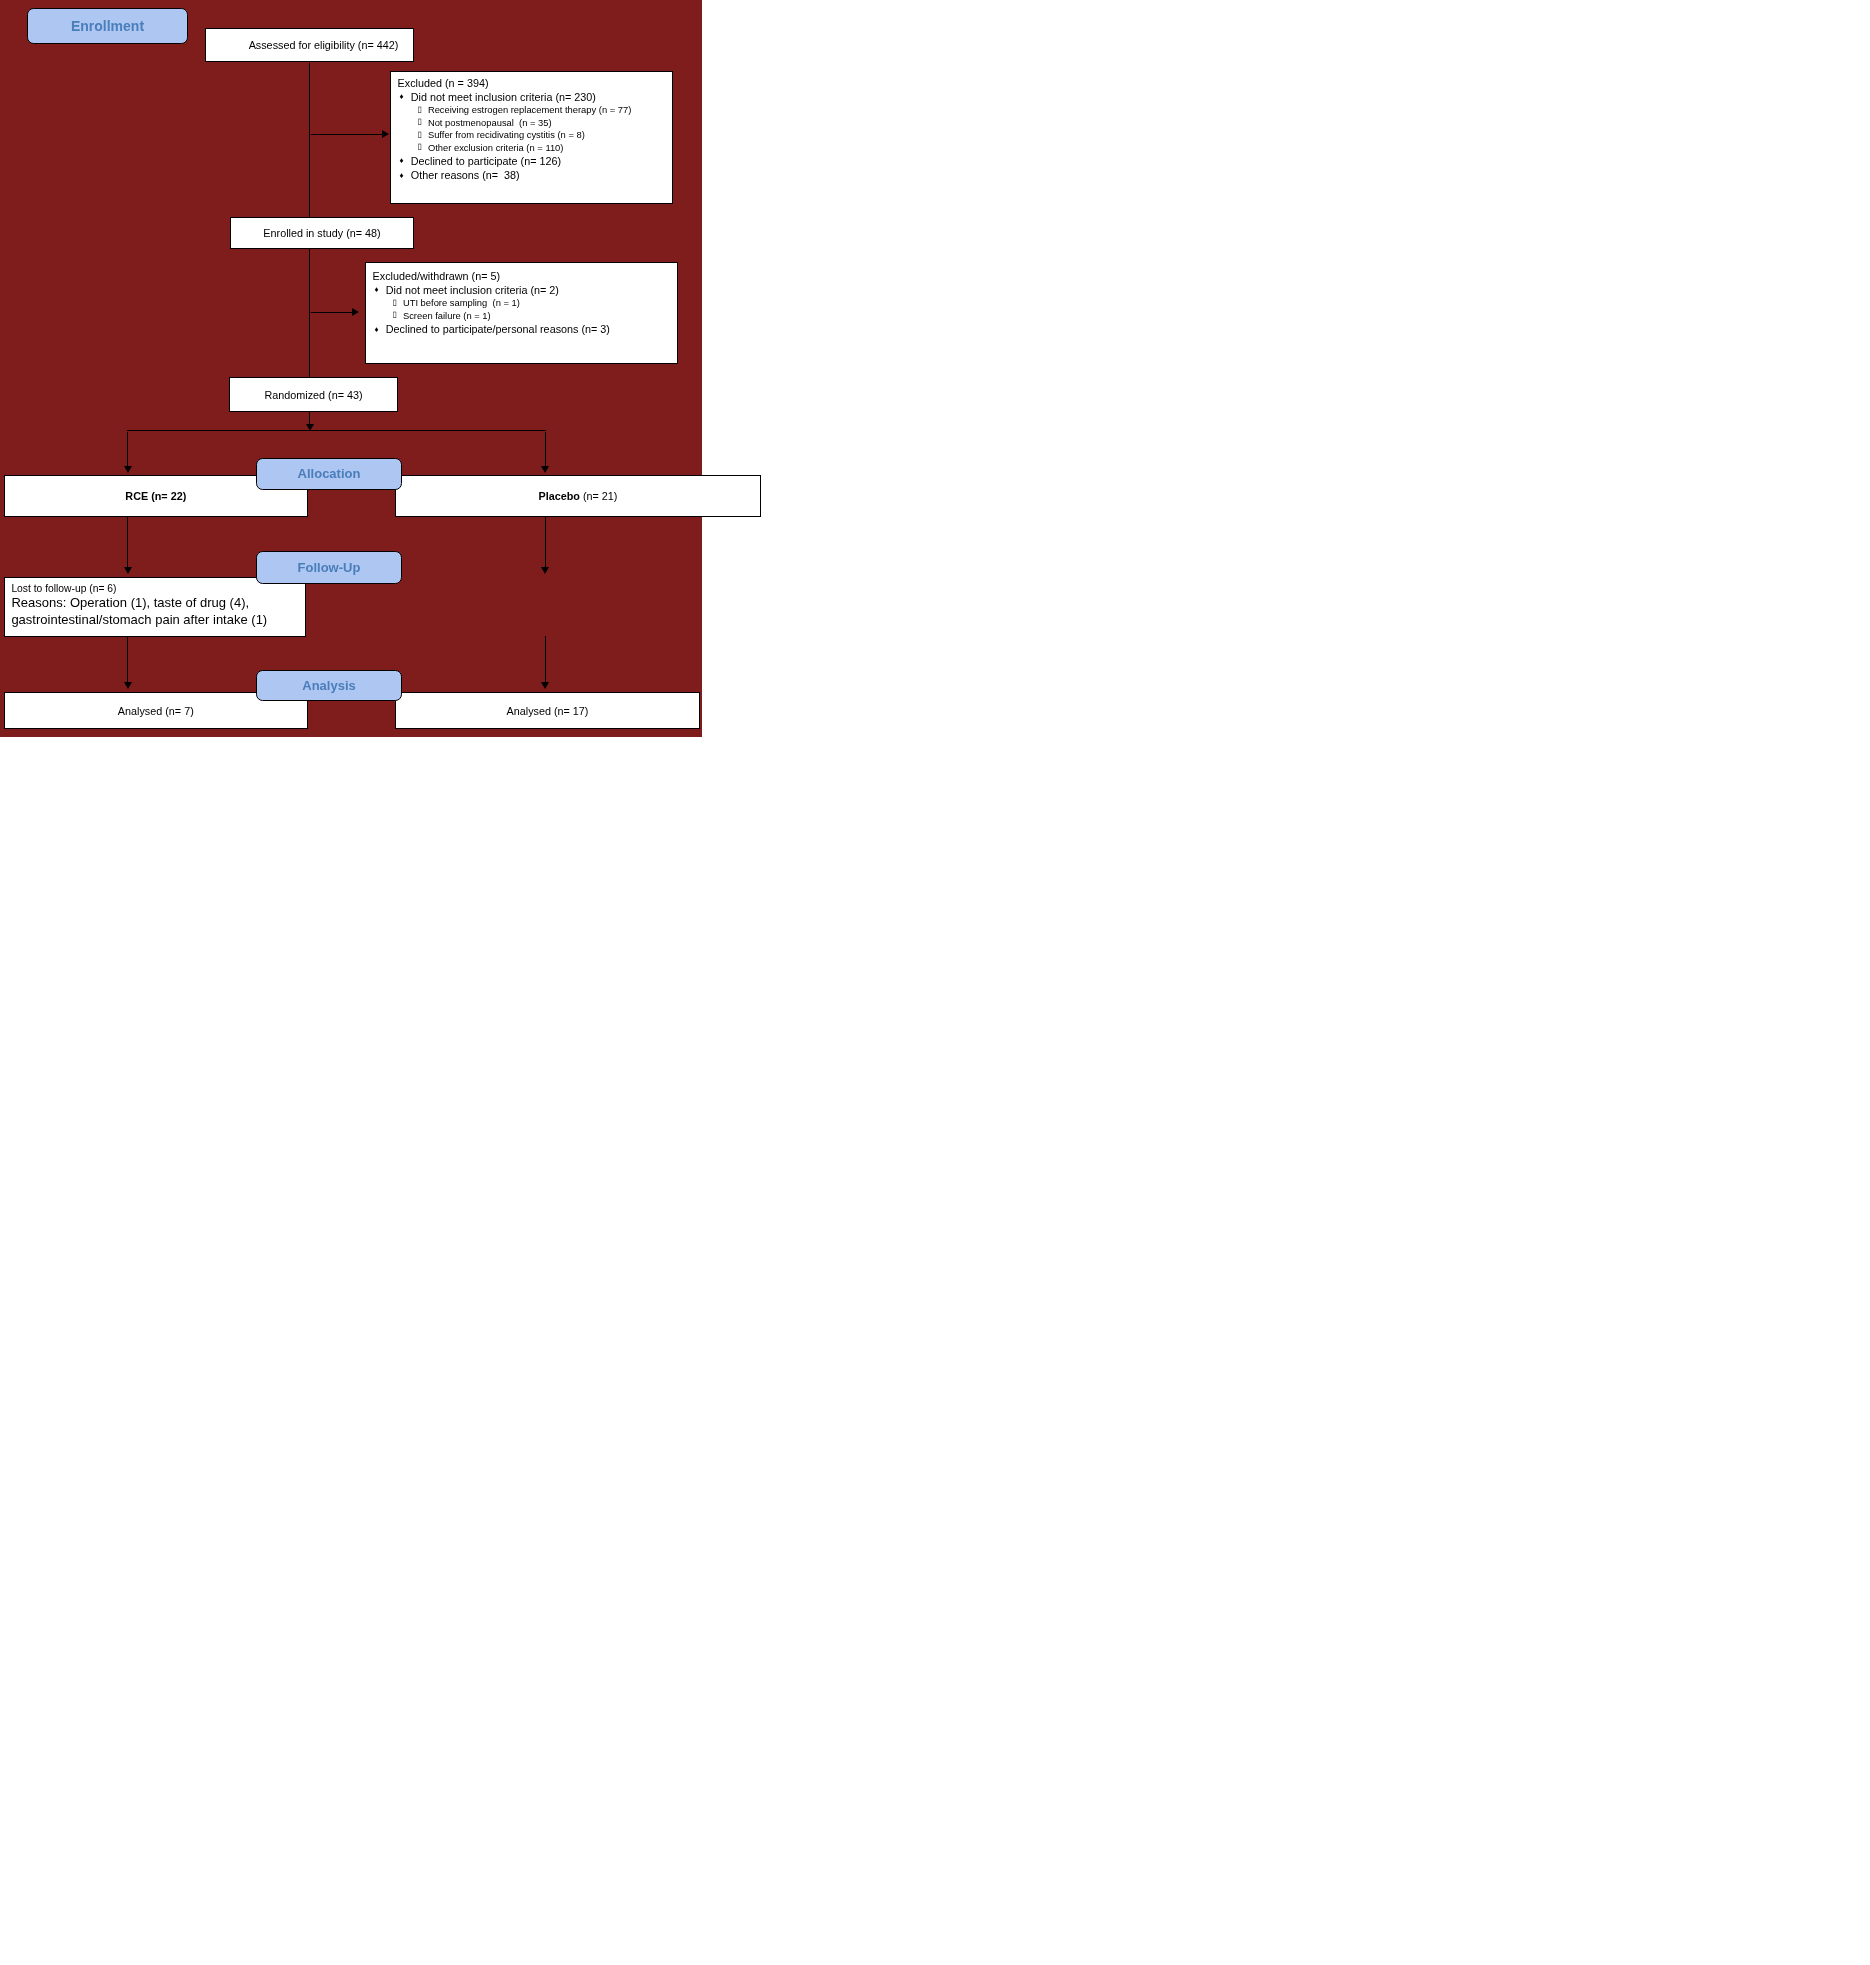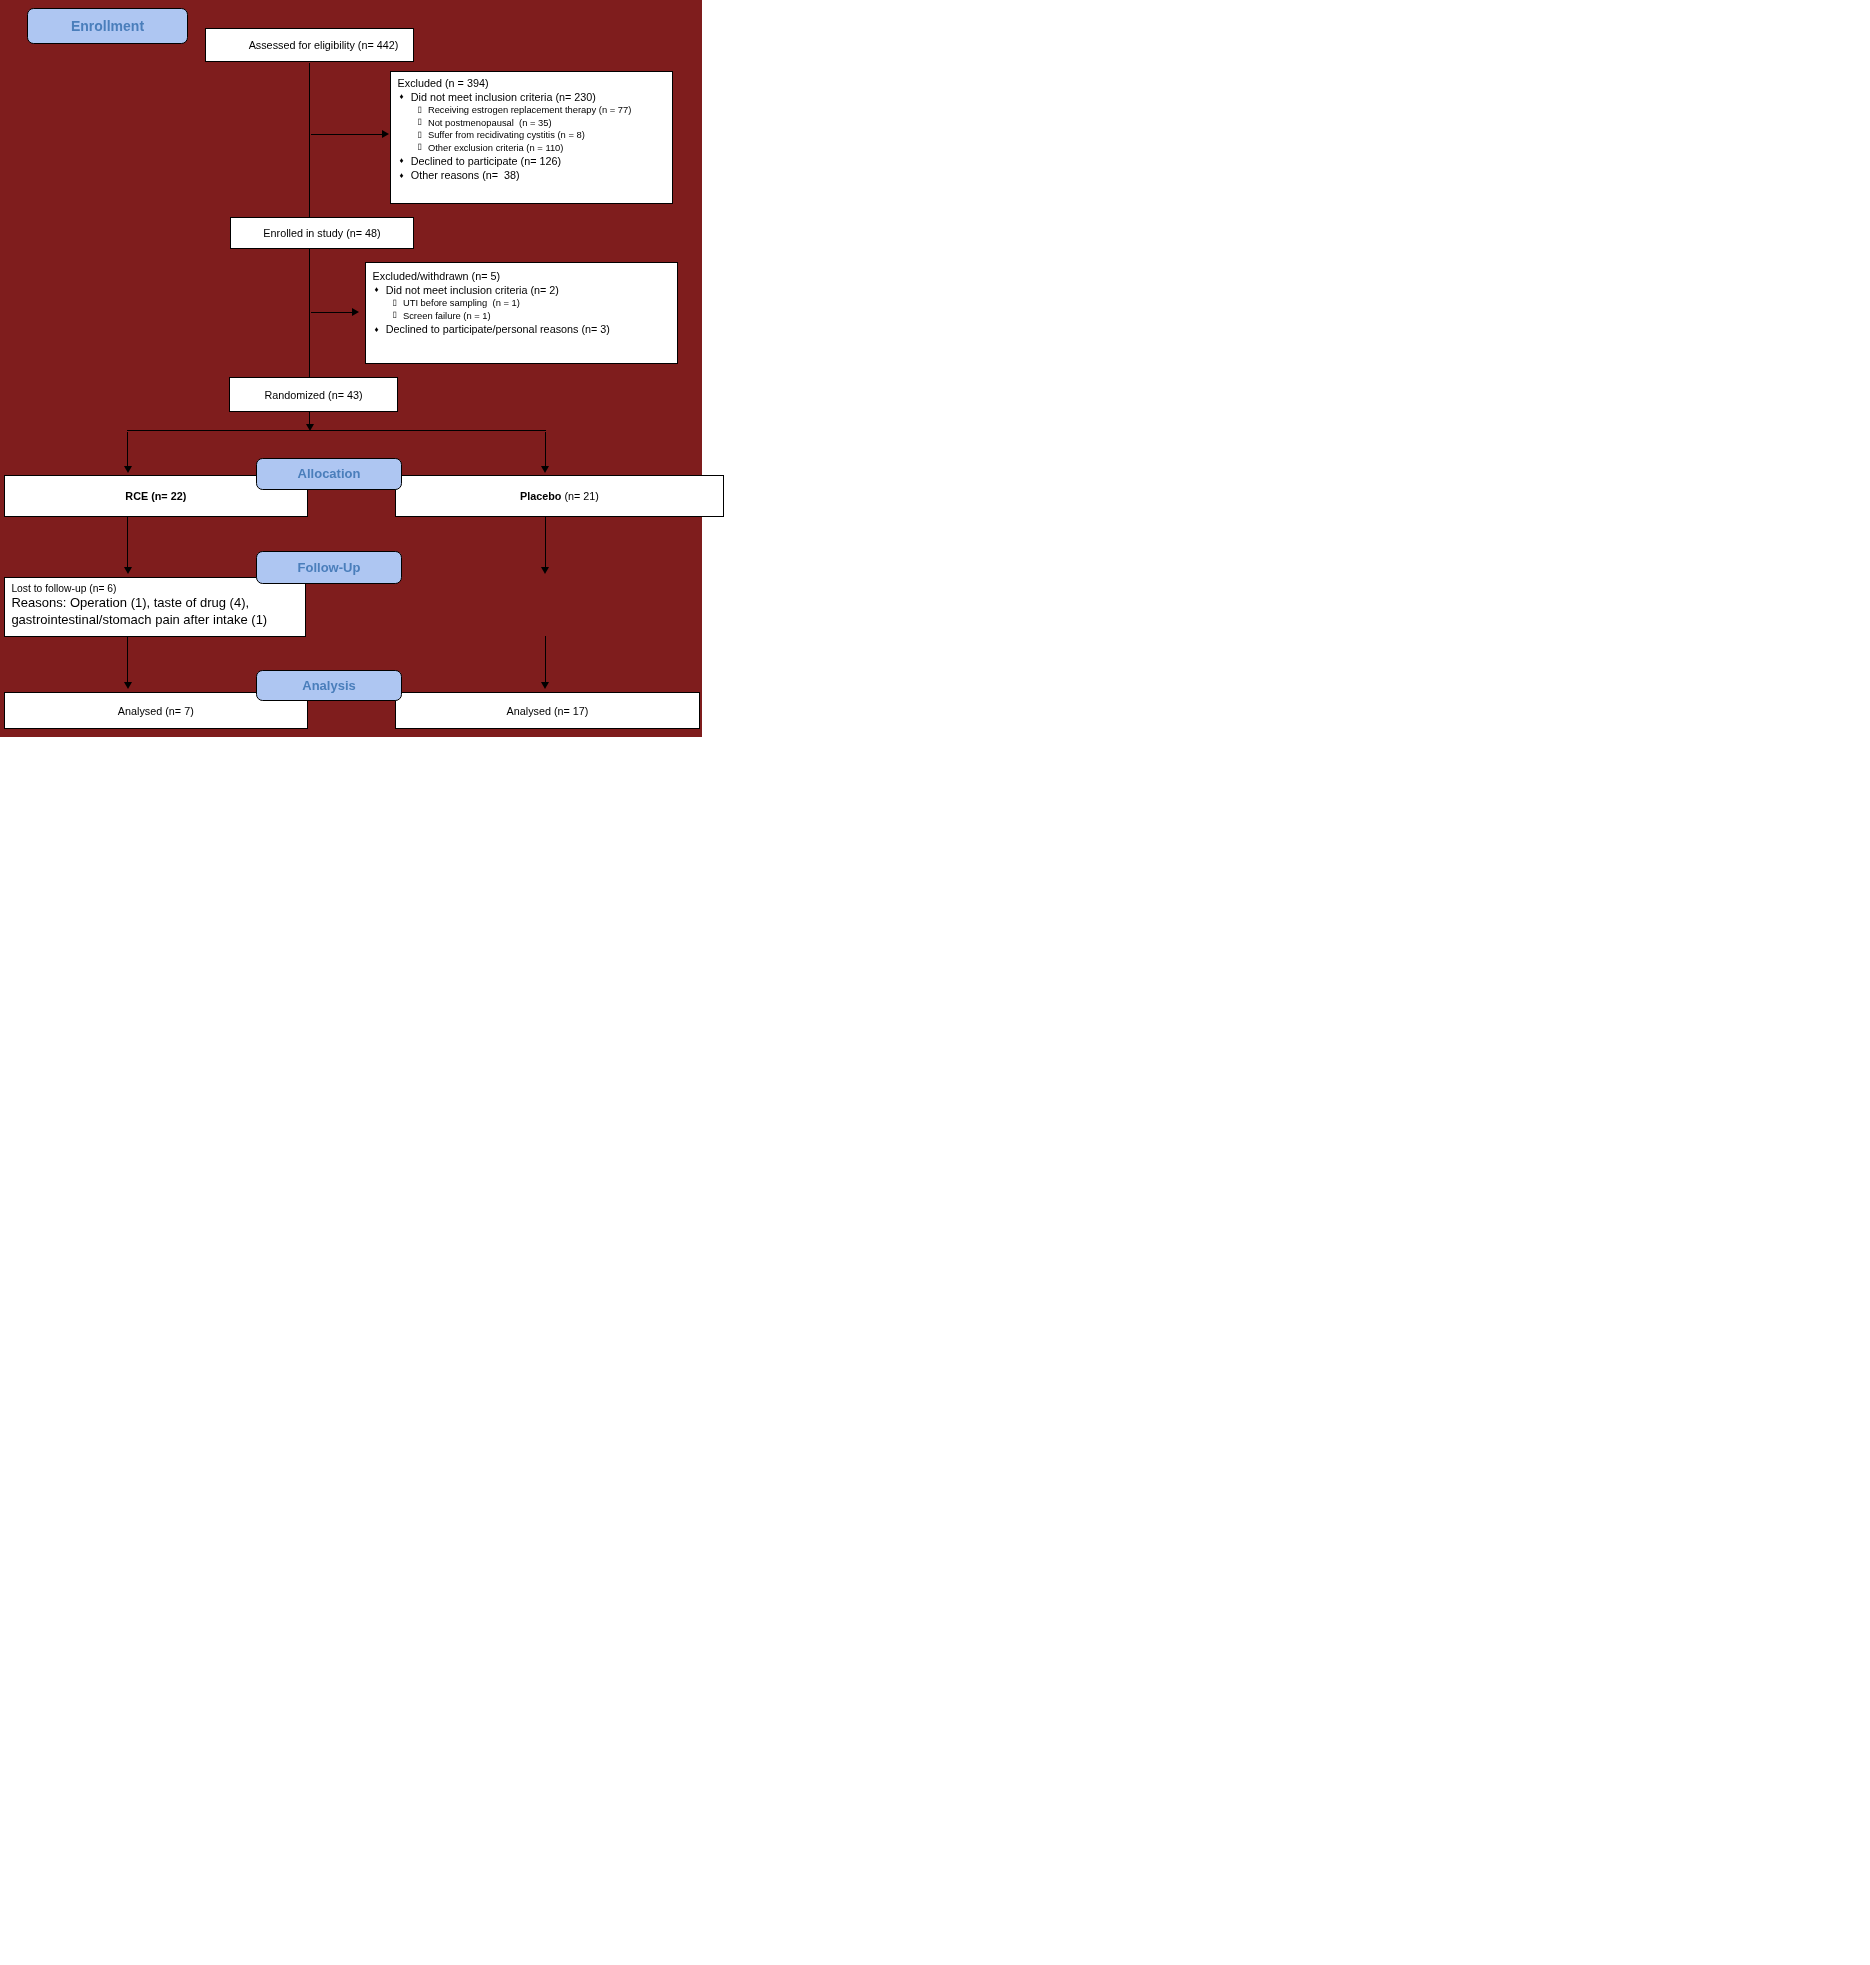--- a/index.html
+++ b/index.html
@@ -108,21 +108,21 @@
     <div class="item l1"><span class="bullet">♦</span><span>Declined to participate/personal reasons (n= 3)</span></div>
   </div>
 
   <div class="box center title23" style="left:229px;top:377px;width:169px;height:35px;">
     <span>Randomized (n= 43)</span>
   </div>
 
   <div class="box center title23" style="left:3.8px;top:475px;width:304px;height:42px;font-weight:bold;">
     <span><b>RCE</b><span style="white-space:pre-wrap;"> (n= 22)</span></span>
   </div>
-  <div class="box center title23" style="left:395px;top:475px;width:329px;height:42px;">
+  <div class="box center title23" style="left:395px;top:475px;width:366px;height:42px;">
     <span><b>Placebo</b><span style="white-space:pre-wrap;"> (n= 21)</span></span>
   </div>
 
   <div class="box" style="left:3.8px;top:577px;width:302px;height:60px;padding:4.7px 6.6px;">
     <div class="lost-title">Lost to follow-up (n= 6)</div>
     <div class="reasons">Reasons: Operation (1), taste of drug (4), gastrointestinal/stomach pain after intake (1)</div>
   </div>
 
   <div class="box center title23" style="left:3.8px;top:692px;width:304px;height:37px;">
     <span>Analysed (n= 7)</span>

